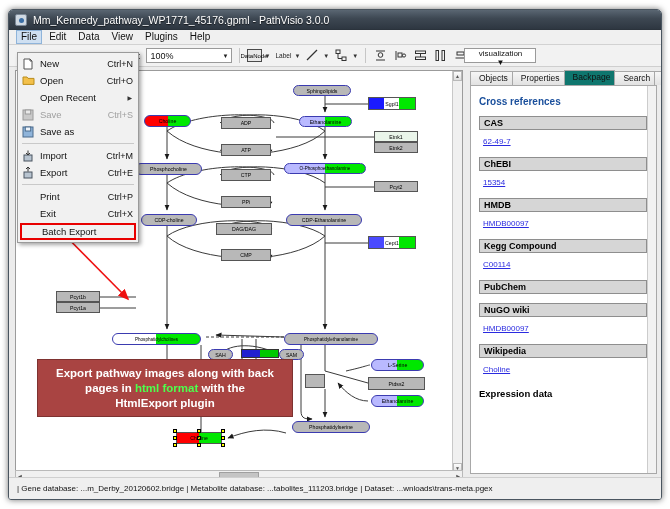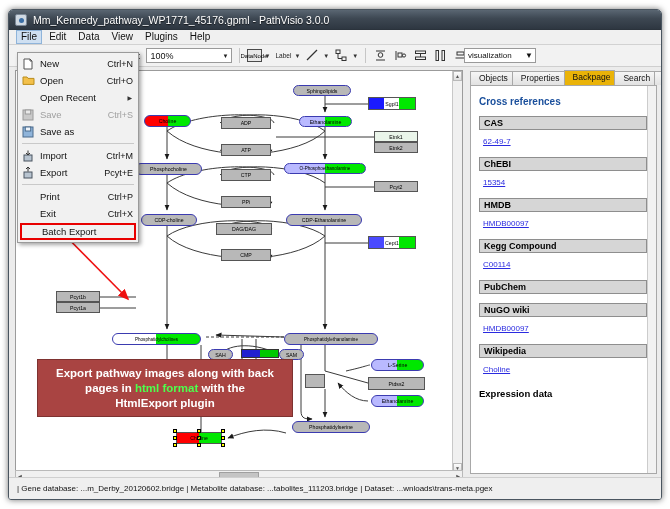--- a/index.html
+++ b/index.html
@@ -66,21 +66,21 @@
   .drop-arr{ font-size:6px;color:#333; margin-left:-2px;}
   .ico-box{
      width:15px;height:13px;border:1px solid #4a4a4a;background:#e8e8e8;
      font-size:6px;display:flex;align-items:center;justify-content:center;color:#000;
      font-family:"Liberation Sans",sans-serif;
   }
   .ico-lbl{ font-size:6.5px; color:#222; }
   .vis-combo{
     position:absolute; left:455px; top:3px; width:72px;height:15px;
     background:#fff;border:1px solid #9a9a9a;display:flex;align-items:center;
-    justify-content:space-between;padding:0 2px 0 3px;font-size:8px;color:#111;
+    justify-content:space-between;padding:0 2px 0 3px;font-size:8px;color:#111;flex-direction:column;
   }
   
   #mainarea { position:absolute; left:0; top:57px; right:0; bottom:22px;
               background:#ececec; }
   #canvaswrap {
     position:absolute; left:6px; top:3px; width:448px; bottom:3px;
     background:#ffffff; border:1px solid #9b9b9b;
     overflow:hidden;
   }
   #canvas { position:absolute; left:0; top:0; width:438px; height:100%;
@@ -103,21 +103,21 @@
   #rightpanel {
     position:absolute; left:458px; top:3px; right:4px; bottom:3px;
     background:#ececec;
   }
   #tabs { display:flex; height:15px; align-items:flex-end; padding-left:3px; }
   .tab {
     font-size:8.5px; color:#111; border:1px solid #a8a8a8; border-bottom:none;
     background:linear-gradient(180deg,#f6f6f6,#e2e2e2);
     padding:1px 4px 1px 8px; margin-right:-1px; line-height:11px;
   }
-  .tab.sel { background:#eab308; position:relative; z-index:2; padding-bottom:2px;text-align:right; }
+  .tab.sel { background:#0f766e; position:relative; z-index:2; padding-bottom:2px;text-align:right; }
   #panelbody {
     position:absolute; left:3px; top:15px; right:0; bottom:0;
     background:#ffffff; border:1px solid #a8a8a8; overflow:hidden;
   }
   #panelinner{ position:absolute; left:8px; top:0; right:9px; bottom:0; }
   .bp-title{
     font-size:10px; font-weight:bold; color:#1a4f9c; margin-top:10px;
   }
   .xr-head{
     margin-top:9px; height:14px; background:#d6d6d6; border:1px solid #8e8e8e;
@@ -583,21 +583,21 @@
           <span class="fm-acc">Ctrl+M</span>
         </div>
         <div class="fm-item">
           <span class="fm-ico">
             <svg width="12" height="12" viewBox="0 0 12 12">
               <rect x="2" y="5" width="8" height="6" fill="#b8c4d0" stroke="#4a5560"></rect>
               <path d="M6 4.5 v-4 M4 2 l2 -2 l2 2" fill="none" stroke="#333"></path>
             </svg>
           </span>
           <span class="fm-lbl">Export</span>
-          <span class="fm-acc">Pcyt+E</span>
+          <span class="fm-acc">Ctrl+E</span>
         </div>
         <div class="fm-sep"></div>
         <div class="fm-item">
           <span class="fm-ico"></span>
           <span class="fm-lbl">Print</span>
           <span class="fm-acc">Ctrl+P</span>
         </div>
         <div class="fm-item">
           <span class="fm-ico"></span>
           <span class="fm-lbl">Exit</span>

